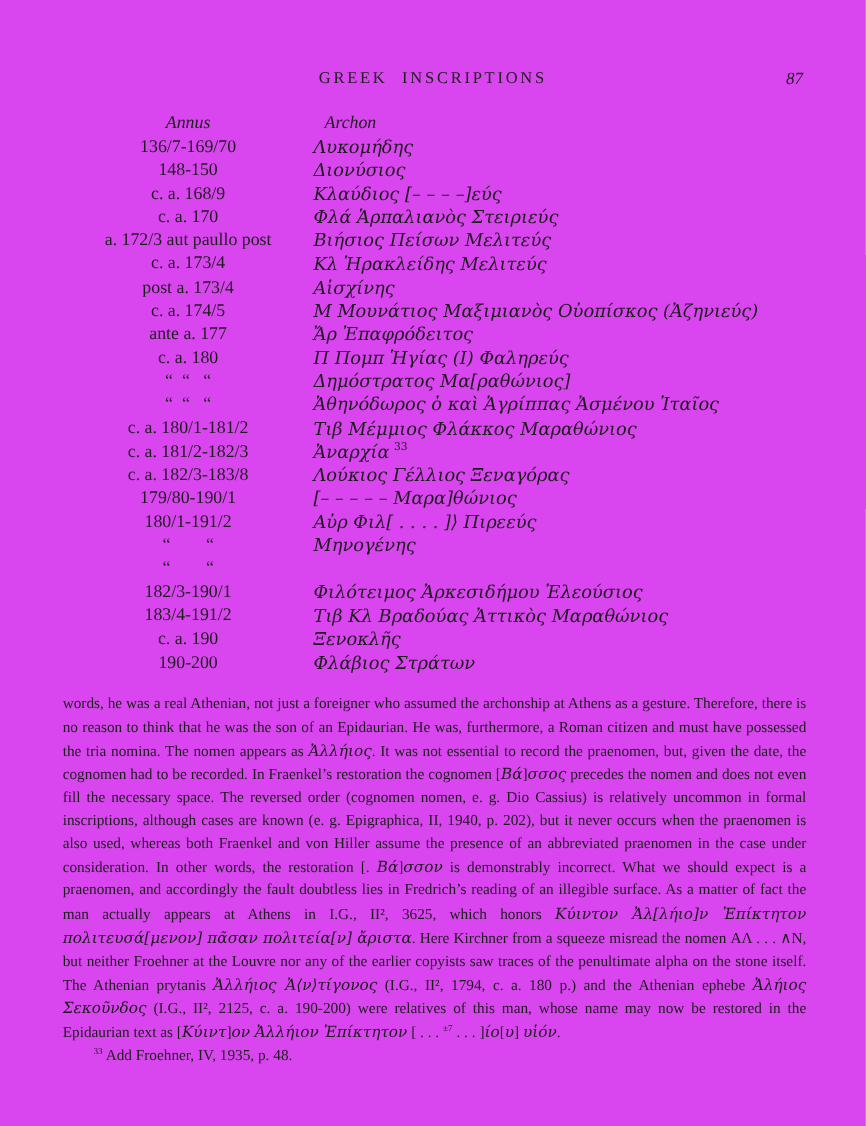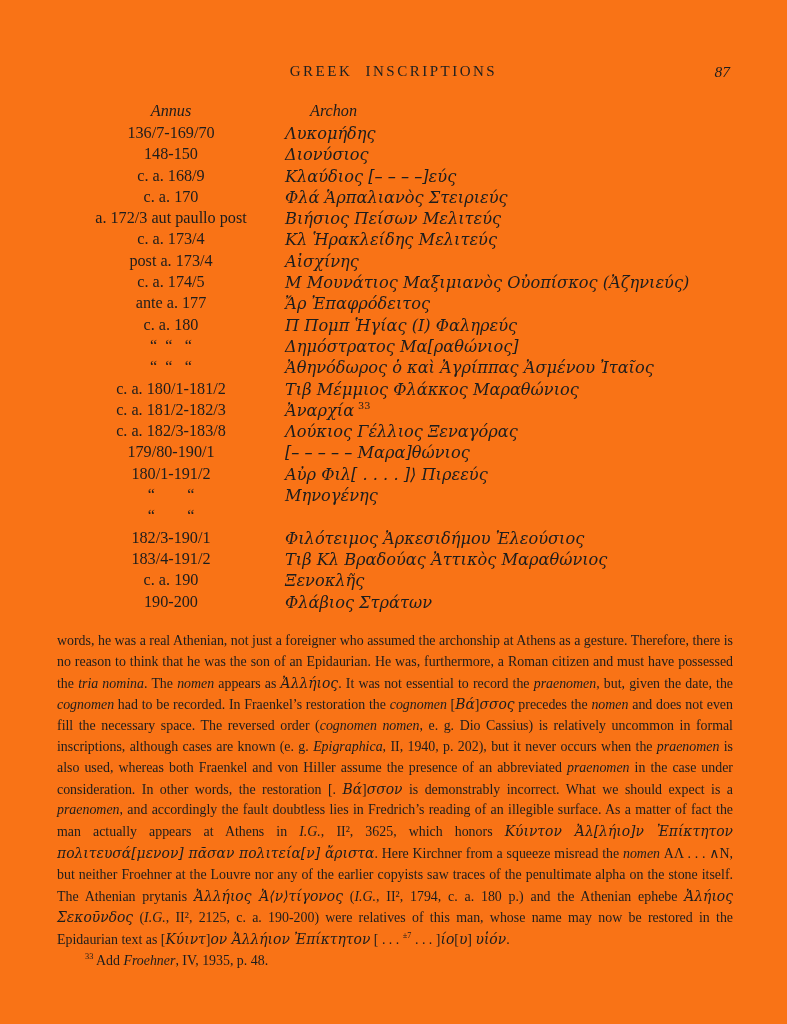--- a/index.html
+++ b/index.html
@@ -6,60 +6,60 @@
   body {
     width: 787px; height: 1024px;
     background: #f6f6f3;
     font-family: "Liberation Serif", "DejaVu Serif", serif;
     color: #1d1d1d;
     position: relative;
     overflow: hidden;
   }
   .page {
     position: absolute; inset: 0;
-    background: #f97316;
+    background: #d946ef;
   }
   .running-head {
     position: absolute; top: 63px; left: 0; width: 100%;
     text-align: center;
     font-size: 15px;
     letter-spacing: 2.5px;
     word-spacing: 7px;
     color: #202020;
   }
   .page-number {
     position: absolute; top: 63px; right: 57px;
     font-size: 15.5px;
     font-style: italic;
   }
   .archon-table {
     position: absolute; top: 99px; left: 57px; width: 676px;
     font-size: 16.2px;
   }
-  .thead { display: flex; line-height: 24px; font-style: italic; gap: 15px; }
+  .thead { display: flex; line-height: 24px; font-style: italic; }
   .thead .annus-h { width: 228px; text-align: center; }
   .thead .archon-h { padding-left: 10px; }
   .trow { display: flex; line-height: 21.3px; }
   .trow .annus { width: 228px; text-align: center; white-space: pre; }
   .trow .archon {
     flex: 1;
     font-style: italic;
     font-family: "DejaVu Serif", serif;
     white-space: pre;
   }
   sup { font-size: 0.60em; vertical-align: super; line-height: 0; }
   .trow .archon sup { margin-left: 4px; font-style: normal; }
   .body-block {
     position: absolute; top: 631px; left: 57px; width: 676px;
     font-size: 13.9px;
     line-height: 20.8px;
   }
   .para { margin: 0; text-align: justify; }
   .footnote-line { margin: 0; text-indent: 28px; }
-  .it { font-style: italic; }
+  .it { }
   .gr { font-style: italic; font-family: "DejaVu Serif", serif; }
 </style>
 </head>
 <body>
 
 <div class="page">
 
   <div class="running-head">GREEK  INSCRIPTIONS</div>
 
   <div class="page-number">87</div>

